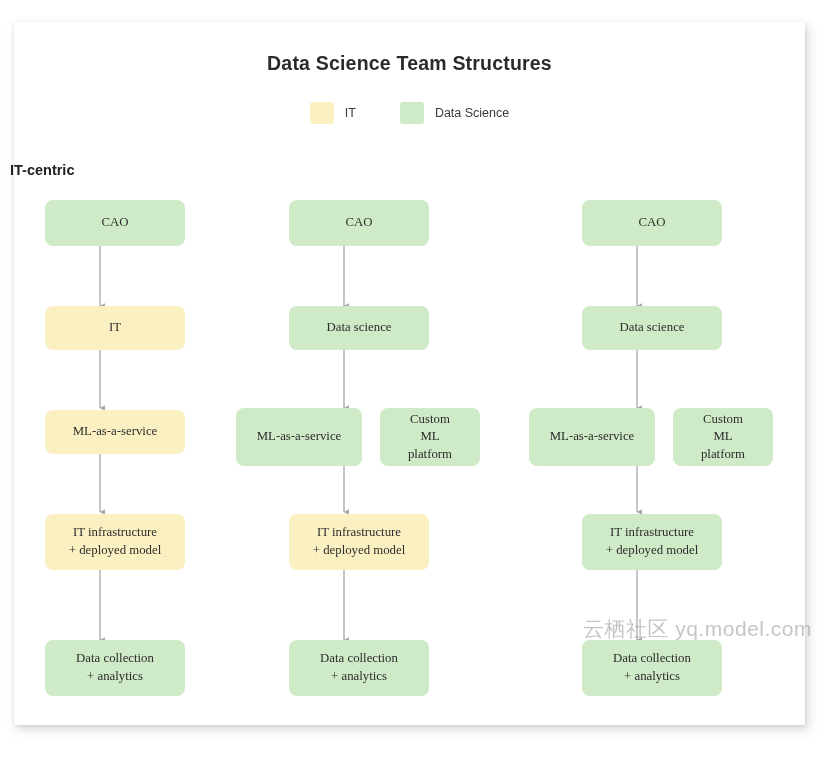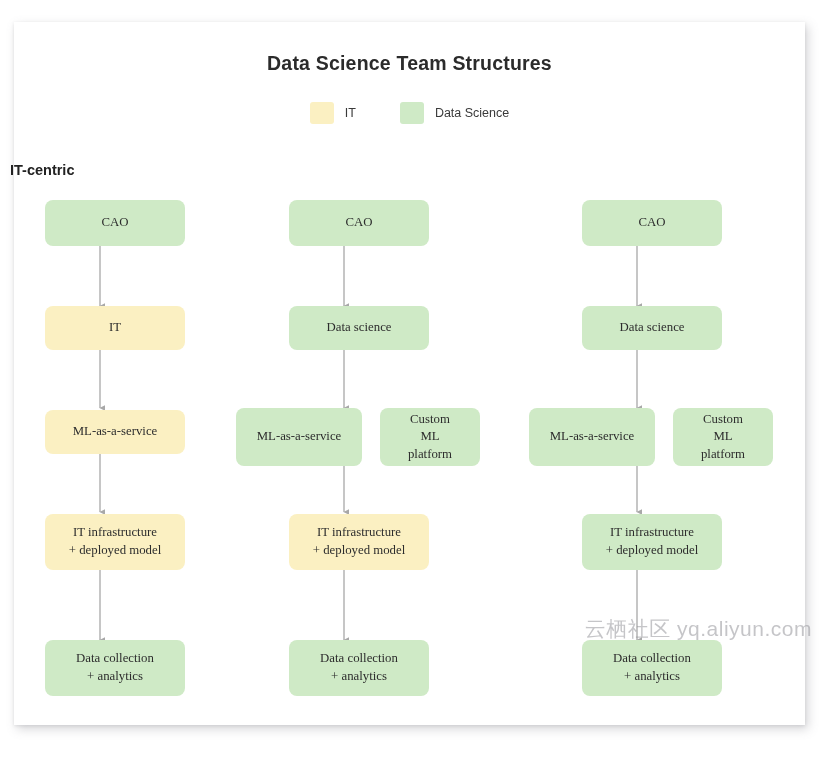--- a/index.html
+++ b/index.html
@@ -218,14 +218,14 @@
       <span>+ deployed model</span>
     </div>
 
     <div class="node green" style="left:568px; top:618px; width:140px; height:56px; flex-direction:column;">
       <span>Data collection</span>
       <span>+ analytics</span>
     </div>
 
   </div>
 
-  <div id="watermark">云栖社区 yq.aliyun.com</div>
+  <div id="watermark">云栖社区 yq.model.com</div>
 </div>
 
 </body></html>

